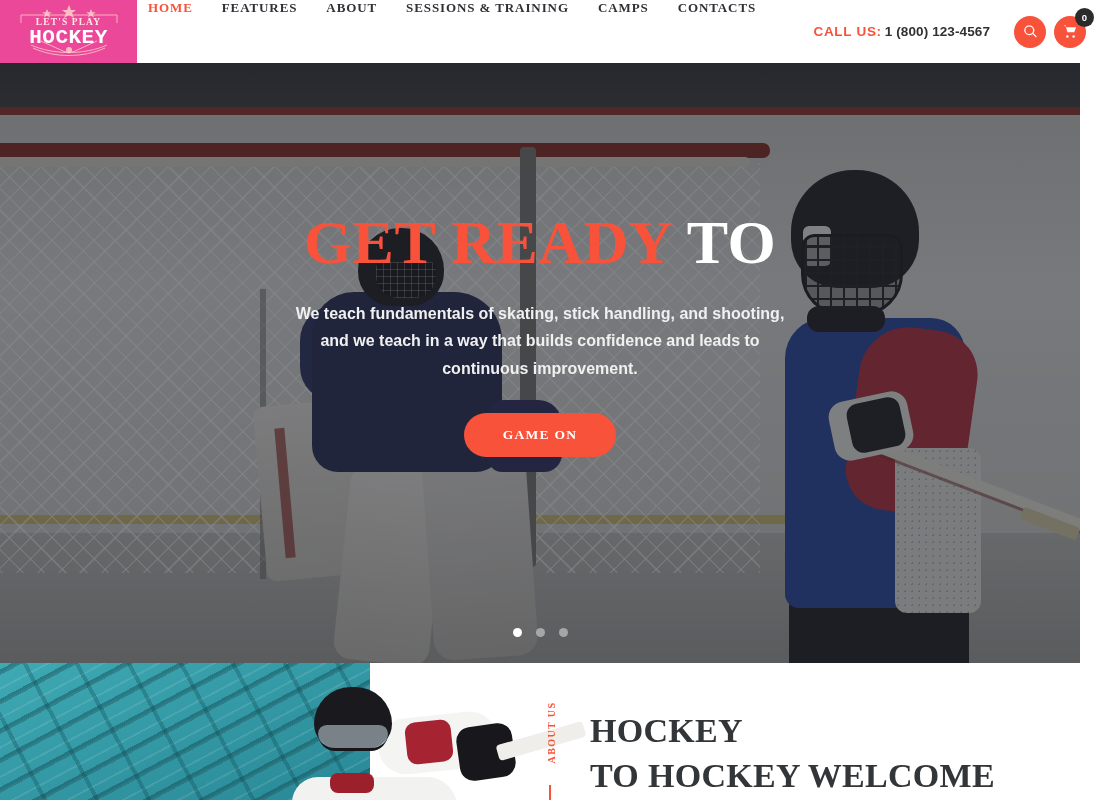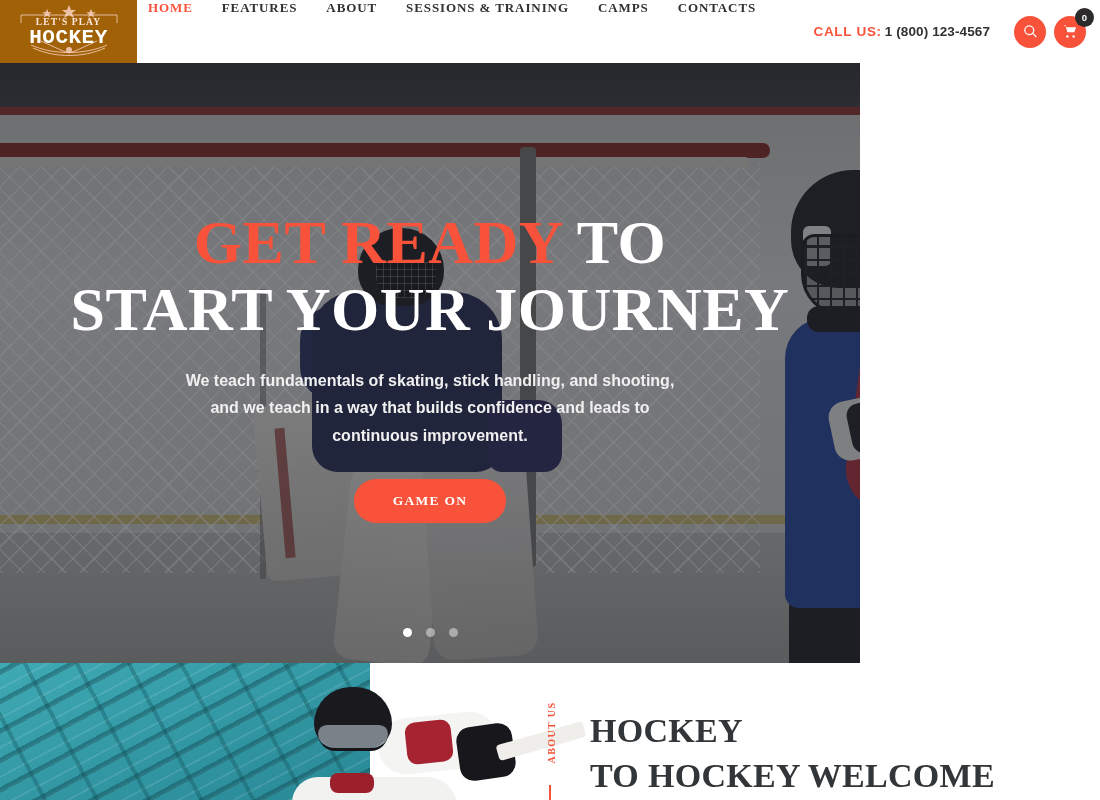--- a/index.html
+++ b/index.html
@@ -9,21 +9,21 @@
     background:#ffffff; overflow:hidden;
   }
 
   
   .header {
     position:absolute; top:0; left:0; width:1100px; height:63px;
     background:#ffffff; z-index:40;
   }
   .logo-block {
     position:absolute; left:0; top:0; width:137px; height:63px;
-    background:#a16207; display:flex; align-items:center; justify-content:center;
+    background:#ec4899; display:flex; align-items:center; justify-content:center;
   }
   .logo-inner { position:relative; width:112px; height:58px; }
   .logo-svg { position:absolute; inset:0; }
   .logo-lets {
     position:absolute; top:14px; left:0; width:112px; text-align:center;
     font-family:"Liberation Serif", serif; font-weight:bold;
     font-size:9.5px; letter-spacing:1.1px; color:#ffe8e2;
   }
   .logo-hockey {
     position:absolute; top:23px; left:0; width:112px; text-align:center;
@@ -65,21 +65,21 @@
   .cart-badge {
     position:absolute; top:-8px; right:-8px;
     width:19px; height:19px; border-radius:50%;
     background:#2c2a2b; color:#fff;
     font-size:9.5px; font-weight:bold;
     display:flex; align-items:center; justify-content:center;
   }
 
   
   .hero {
-    position:absolute; top:63px; left:0; width:860px; height:600px;
+    position:absolute; top:63px; left:0; width:1080px; height:600px;
     overflow:hidden; background:#5a5d60;
   }
   .hero-photo { position:absolute; inset:0; overflow:hidden; }
 
   
   .rink-top { position:absolute; left:0; top:0; width:100%; height:46px;
     background:linear-gradient(#2c2c30, #36363a); }
   .rink-red-line { position:absolute; left:0; top:44px; width:100%; height:8px;
     background:#8d2722; }
   .rink-board { position:absolute; left:0; top:52px; width:100%; height:430px;
@@ -374,21 +374,20 @@
       <div class="p-cage"></div>
       <div class="p-chin"></div>
     </div>
   </div>
 
   <div class="hero-overlay"></div>
 
   <div class="hero-content">
     <h1 class="hero-title">
       <span class="hl">GET READY</span><span> TO</span><br>
-      <span>START YOUR JOURNEY</span>
     </h1>
     <p class="hero-sub">We teach fundamentals of skating, stick handling, and shooting, and we teach in a way that builds confidence and leads to continuous improvement.</p>
     <button class="hero-btn">GAME ON</button>
   </div>
 
   <div class="hero-dots">
     <span class="dot active"></span>
     <span class="dot"></span>
     <span class="dot"></span>
   </div>

